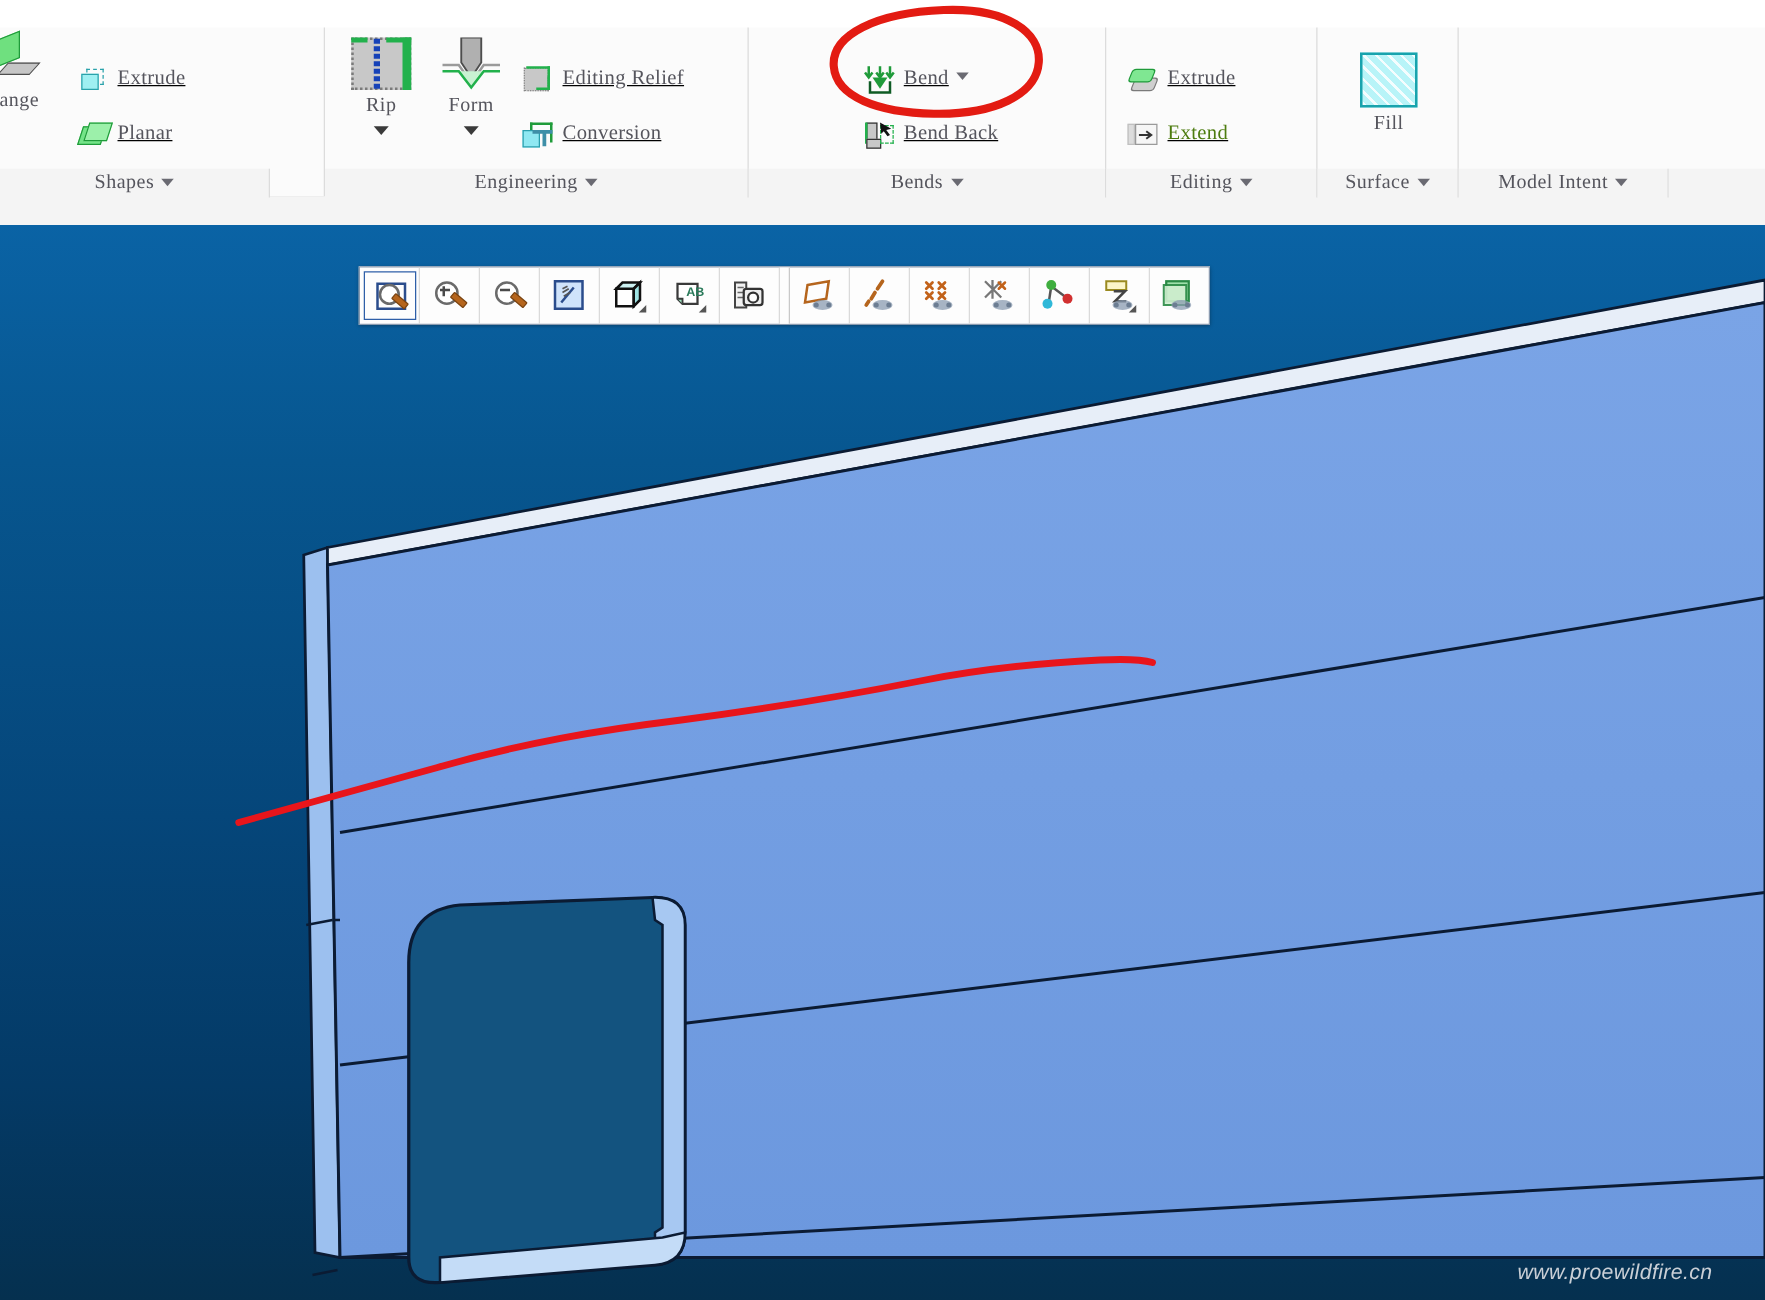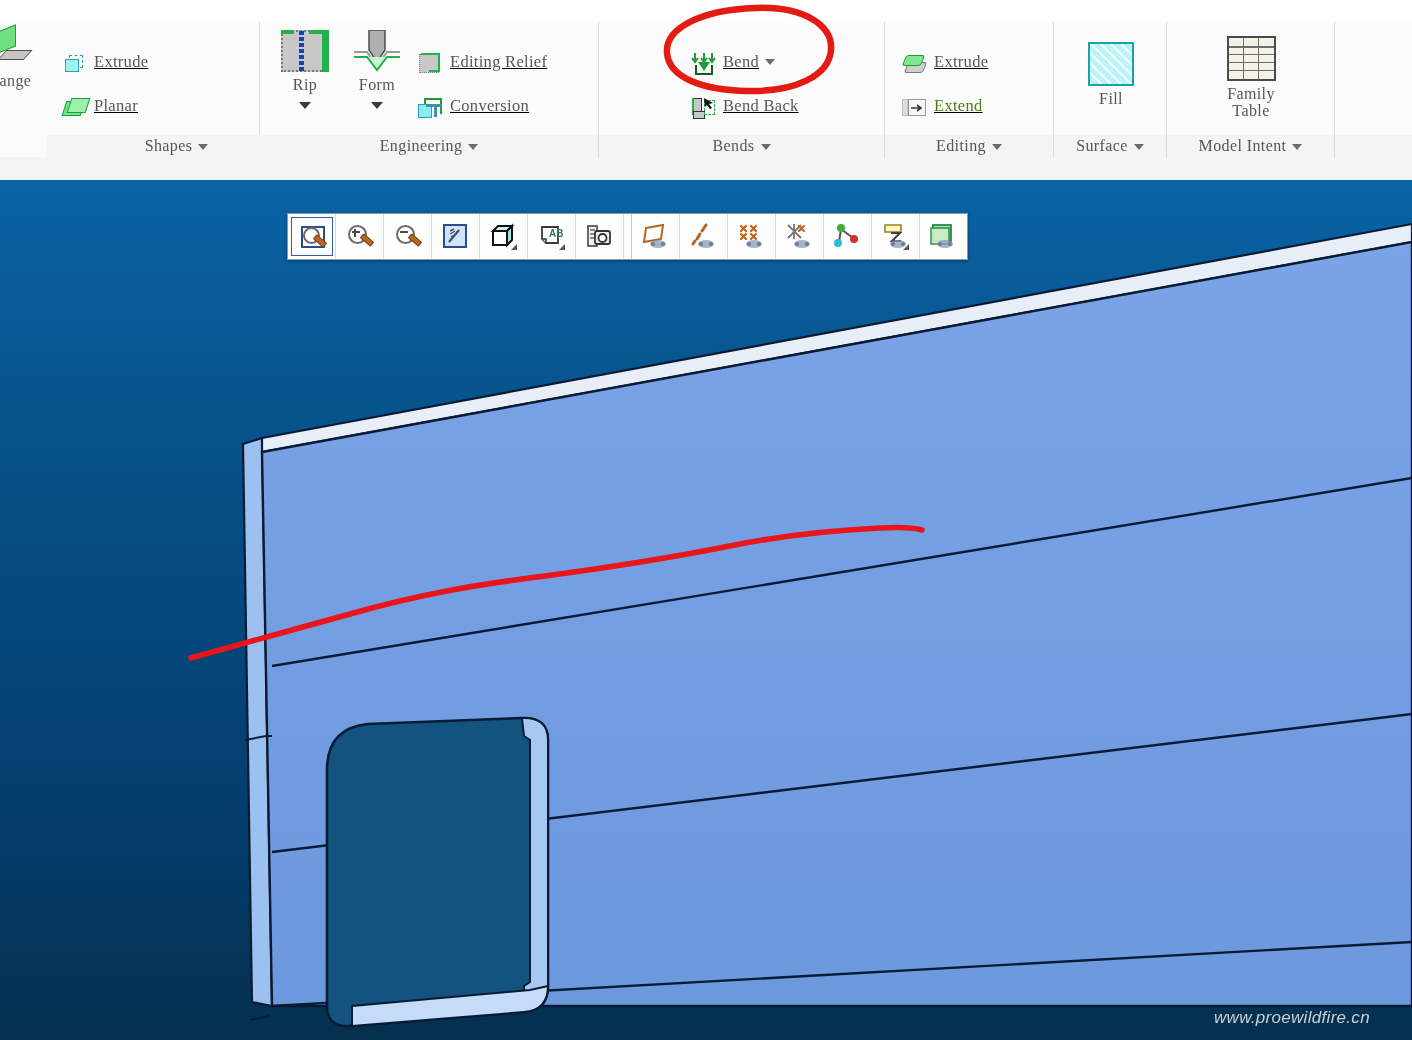--- a/index.html
+++ b/index.html
@@ -354,42 +354,26 @@
 
     <div class="grp" style="left:1054px;width:113px;">
       <div class="bigbtn" style="left:33px;top:20px;width:48px;">
         <span class="glyph" style="position:relative;width:46px;height:44px;display:block;margin:0 auto;">
           <i class="i fi-sq"></i>
         </span>
         <span class="blabel">Fill</span>
       </div>
     </div>
 
-    <div class="grp" style="left:1167px;width:168px;">
-      <div class="bigbtn" style="left:58px;top:14px;width:52px;">
-        <span class="glyph" style="position:relative;width:49px;height:45px;display:block;margin:0 auto;">
-          <i class="i ft-t">
-            <i style="left:0;top:8px;width:45px;height:2px;"></i>
-            <i style="left:0;top:16px;width:45px;height:1.4px;"></i>
-            <i style="left:0;top:24px;width:45px;height:1.4px;"></i>
-            <i style="left:0;top:32px;width:45px;height:1.4px;"></i>
-            <i style="left:14px;top:0;width:1.4px;height:41px;"></i>
-            <i style="left:29px;top:0;width:1.4px;height:41px;"></i>
-          </i>
-        </span>
-        <span class="blabel">Family</span>
-        <span class="blabel" style="margin-top:-2px;">Table</span>
-      </div>
-    </div>
 
     <div class="grp nob" style="left:1335px;width:77px;"></div>
   </div>
 
   <div class="capband"></div>
-  <div class="grpcap" style="left:0;width:260px;margin-left:47px;"><span>Shapes</span><i class="caretsm"></i></div>
+  <div class="grpcap" style="left:0;width:216px;"><span>Shapes</span><i class="caretsm"></i></div>
   <div class="grpcap" style="left:260px;width:339px;"><span>Engineering</span><i class="caretsm"></i></div>
   <div class="grpcap" style="left:599px;width:286px;"><span>Bends</span><i class="caretsm"></i></div>
   <div class="grpcap" style="left:885px;width:169px;"><span>Editing</span><i class="caretsm"></i></div>
   <div class="grpcap" style="left:1054px;width:113px;"><span>Surface</span><i class="caretsm"></i></div>
   <div class="grpcap" style="left:1167px;width:168px;"><span>Model Intent</span><i class="caretsm"></i></div>
   <div class="grpcap" style="left:1335px;width:77px;border-right:none;"></div>
 
   <svg style="position:absolute;left:655px;top:0px;width:185px;height:105px;pointer-events:none;" viewBox="0 0 185 105">
     <path d="M100,8 C150,6 178,26 176,50 C174,76 140,92 92,91
              C48,90 14,78 12,53 C10,28 46,10 100,8 Z" fill="none" stroke="#e31b12" stroke-width="6.5" stroke-linecap="round"></path>

